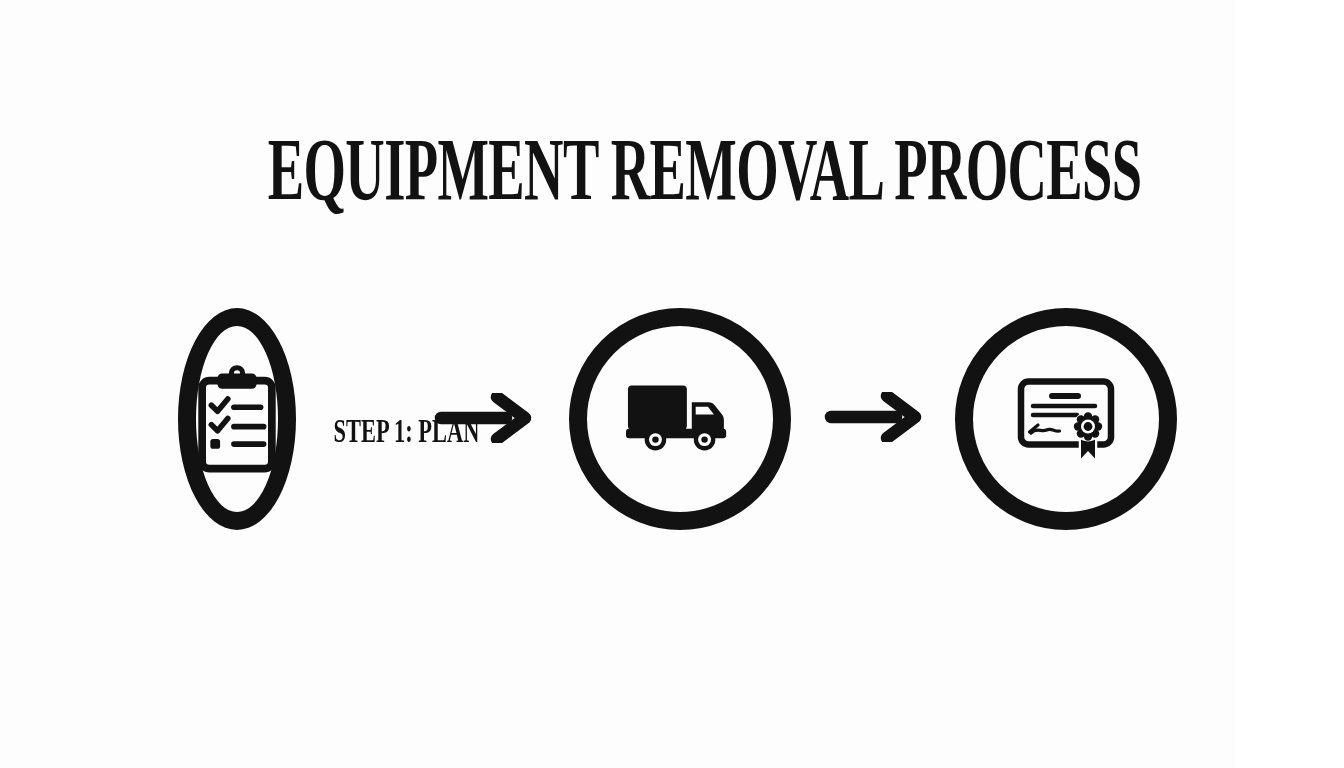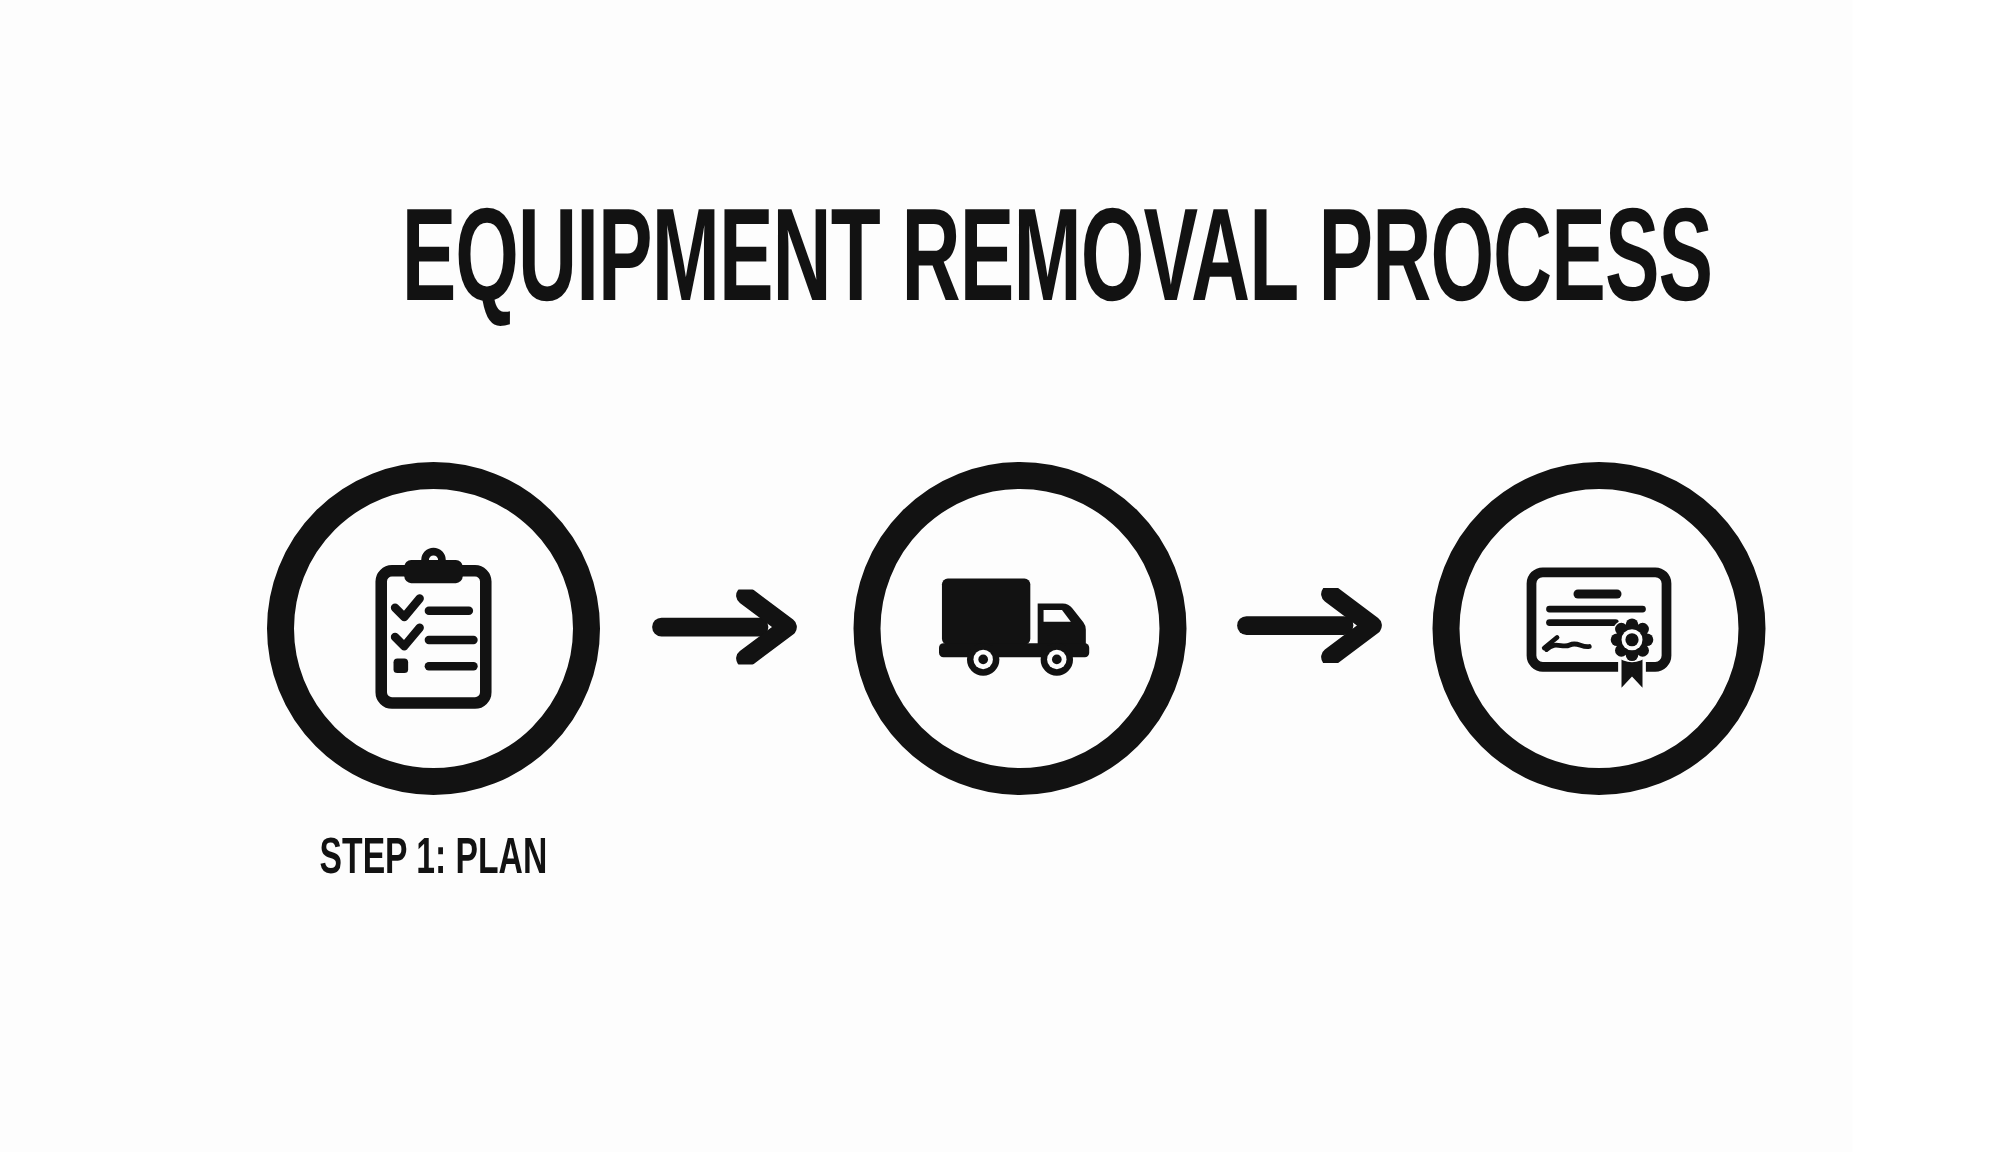--- a/index.html
+++ b/index.html
@@ -4,21 +4,21 @@
 <style>
   * { margin: 0; padding: 0; box-sizing: border-box; }
   html, body { background: #ffffff; }
   .stage {
     position: relative;
     width: 1235px;
     height: 768px;
     overflow: hidden;
     background: var(--background, #fdfdfd);
     color: var(--ink, #121212);
-    font-family: Liberation Sans, sans-serif;
+    font-family: Liberation Serif, serif;
   }
   .title {
     position: absolute;
     top: 126px;
     left: 0;
     width: 1344px;
     text-align: center;
     font-size: 88px;
     line-height: 88px;
     font-weight: 700;
@@ -28,21 +28,21 @@
   .condense {
     display: inline-block;
     transform: scaleX(0.62);
     transform-origin: 50% 50%;
   }
   .step {
     position: absolute;
     top: 308px;
     width: 222px;
     display: flex;
-    flex-direction: column;
+    flex-direction: row;
     align-items: center;
   }
   .step-1 { left: 178px; }
   .step-2 { left: 569px; }
   .step-3 { left: 955px; }
   .circle {
     width: 222px;
     height: 222px;
     border: 18px solid var(--ink, #121212);
     border-radius: 50%;

